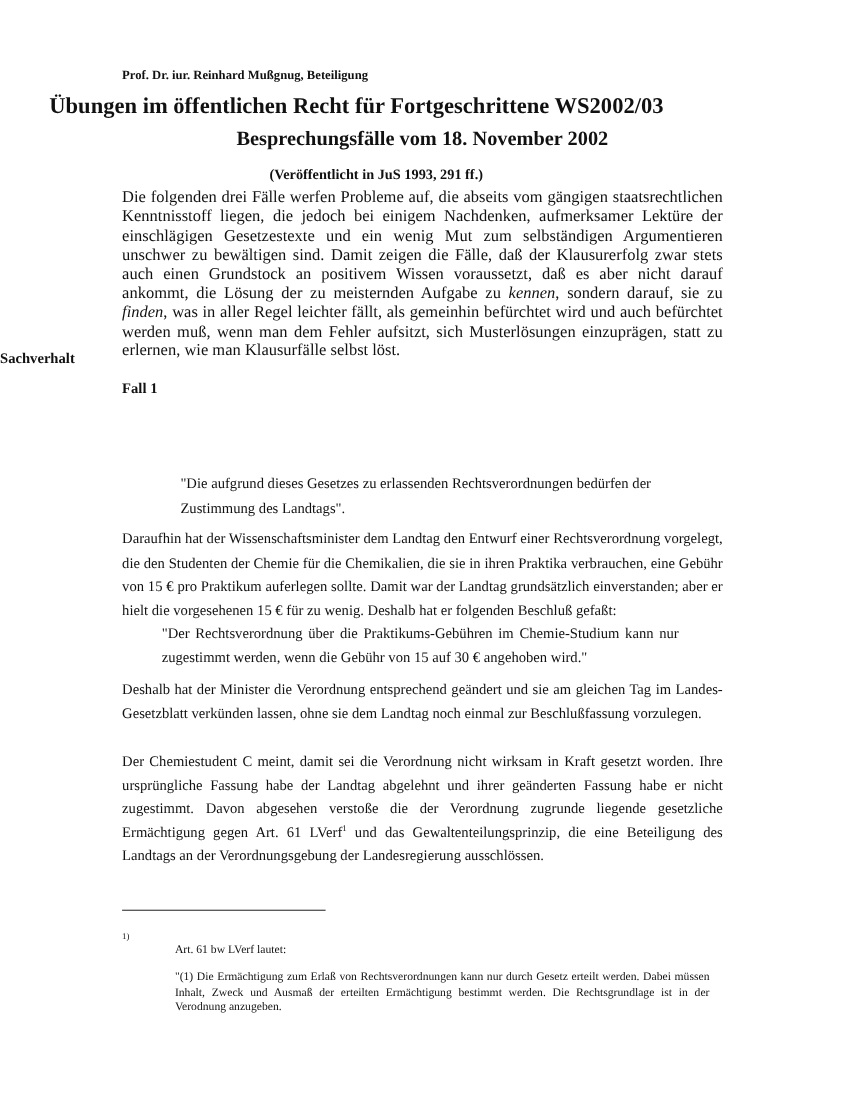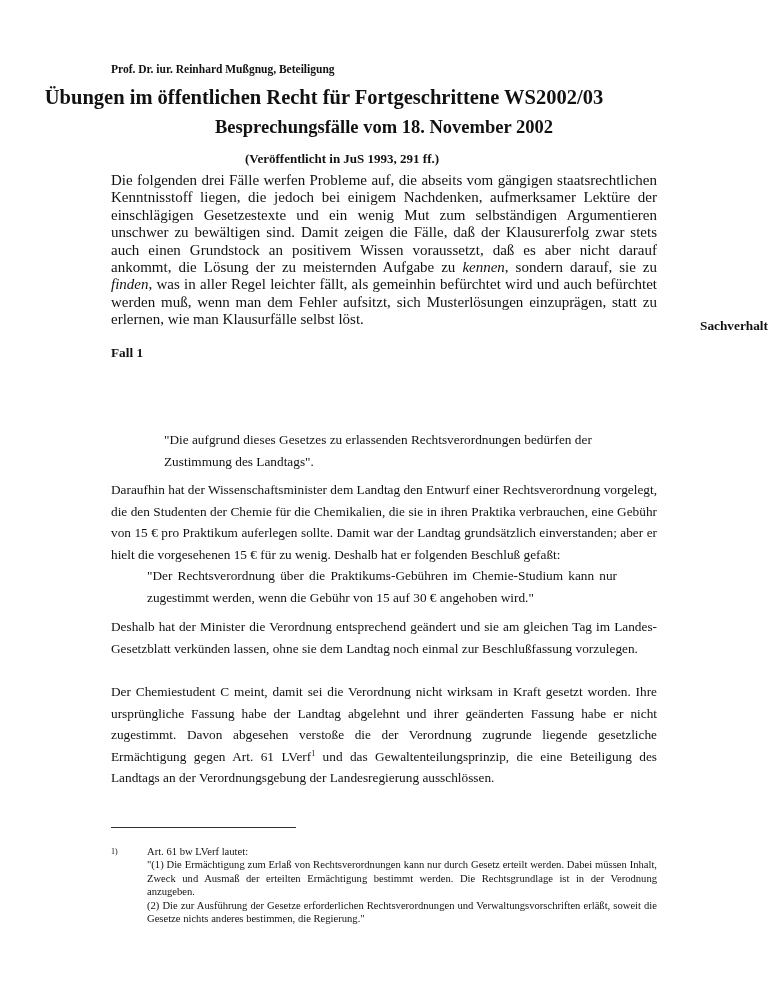--- a/index.html
+++ b/index.html
@@ -4,37 +4,37 @@
 <style>
   html, body { margin: 0; padding: 0; background: #ffffff; }
   body { width: 768px; height: 994px; position: relative; overflow: hidden;
          font-family: "Liberation Serif", "DejaVu Serif", serif; color: #111; }
   .page { position: absolute; left: 0; top: 0; width: 768px; height: 994px; }
   .author { position: absolute; left: 111px; top: 63px; font-size: 11.5px; font-weight: bold; }
   .title1 { position: absolute; left: 0; width: 648px; top: 86px; text-align: center; font-size: 20.5px; font-weight: bold; }
   .title2 { position: absolute; left: 0; width: 768px; top: 117px; text-align: center; font-size: 18.5px; font-weight: bold; }
   .sub { position: absolute; left: 0; width: 684px; top: 151px; text-align: center; font-size: 13px; font-weight: bold; }
   .intro { position: absolute; left: 111px; width: 546px; top: 172px; font-size: 15px; line-height: 17.4px; text-align: justify; }
-  .sachverhalt { position: absolute; left: 0; width: 768px; top: 318px; text-align: right; font-size: 13.3px; font-weight: bold; }
+  .sachverhalt { position: absolute; left: 0; width: 768px; top: 318px; text-align: left; font-size: 13.3px; font-weight: bold; }
   .fall { position: absolute; left: 111px; top: 345px; font-size: 13.3px; font-weight: bold; }
   .block { position: absolute; left: 111px; width: 546px; font-size: 13.3px; line-height: 21.6px; text-align: justify; }
   .quote { position: absolute; left: 164px; width: 450px; font-size: 13.3px; line-height: 21.6px; }
   .quote.j { text-align: justify; }
   .p1 { top: 365px; }
   .q1 { top: 429px; }
   .p2 { top: 479px; }
   .q2 { top: 565px; left: 147px; width: 470px; }
   .p3 { top: 616px; }
   .p4 { top: 681px; }
   em { font-style: italic; }
   sup { font-size: 8px; vertical-align: super; line-height: 0; }
   .fn-rule { position: absolute; left: 111px; top: 827px; width: 185px; height: 1px; background: #333; }
   .fn-mark { position: absolute; left: 111px; top: 847px; font-size: 8px; }
   .fn-text { position: absolute; left: 147px; width: 510px; top: 845px; font-size: 10.6px; line-height: 13.4px; text-align: justify; }
-  .fn-text div { margin: 0; }
+  .fn-text div { margin: 12px; }
 </style>
 </head>
 <body>
 
 <div class="page">
   <div class="author">Prof. Dr. iur. Reinhard Mußgnug, Beteiligung</div>
   <div class="title1">Übungen im öffentlichen Recht für Fortgeschrittene WS2002/03</div>
   <div class="title2">Besprechungsfälle vom 18. November 2002</div>
   <div class="sub">(Veröffentlicht in JuS 1993, 291 ff.)</div>
 
@@ -47,15 +47,14 @@
   <div class="block p2">Daraufhin hat der Wissenschaftsminister dem Landtag den Entwurf einer Rechtsverordnung vorgelegt, die den Studenten der Chemie für die Chemikalien, die sie in ihren Praktika verbrauchen, eine Gebühr von 15 € pro Praktikum auferlegen sollte. Damit war der Landtag grundsätzlich einverstanden; aber er hielt die vorgesehenen 15 € für zu wenig. Deshalb hat er folgenden Beschluß gefaßt:</div>
   <div class="quote j q2">"Der Rechtsverordnung über die Praktikums-Gebühren im Chemie-Studium kann nur zugestimmt werden, wenn die Gebühr von 15 auf 30 € angehoben wird."</div>
   <div class="block p3">Deshalb hat der Minister die Verordnung entsprechend geändert und sie am gleichen Tag im Landes-Gesetzblatt verkünden lassen, ohne sie dem Landtag noch einmal zur Beschlußfassung vorzulegen.</div>
   <div class="block p4"><span>Der Chemiestudent C meint, damit sei die Verordnung nicht wirksam in Kraft gesetzt worden. Ihre ursprüngliche Fassung habe der Landtag abgelehnt und ihrer geänderten Fassung habe er nicht zugestimmt. Davon abgesehen verstoße die der Verordnung zugrunde liegende gesetzliche Ermächtigung gegen Art. 61 LVerf</span><sup>1</sup><span> und das Gewaltenteilungsprinzip, die eine Beteiligung des Landtags an der Verordnungsgebung der Landesregierung ausschlössen.</span></div>
 
   <div class="fn-rule"></div>
   <div class="fn-mark">1)</div>
   <div class="fn-text">
     <div>Art. 61 bw LVerf lautet:</div>
     <div>"(1) Die Ermächtigung zum Erlaß von Rechtsverordnungen kann nur durch Gesetz erteilt werden. Dabei müssen Inhalt, Zweck und Ausmaß der erteilten Ermächtigung bestimmt werden. Die Rechtsgrundlage ist in der Verodnung anzugeben.</div>
-    <div>(2) Die zur Ausführung der Gesetze erforderlichen Rechtsverordnungen und Verwaltungsvorschriften erläßt, soweit die Gesetze nichts anderes bestimmen, die Regierung."</div>
   </div>
 </div>
 
 </body></html>

